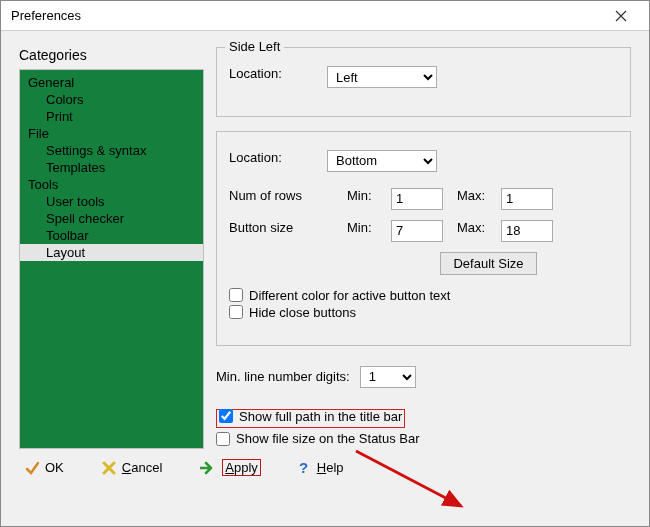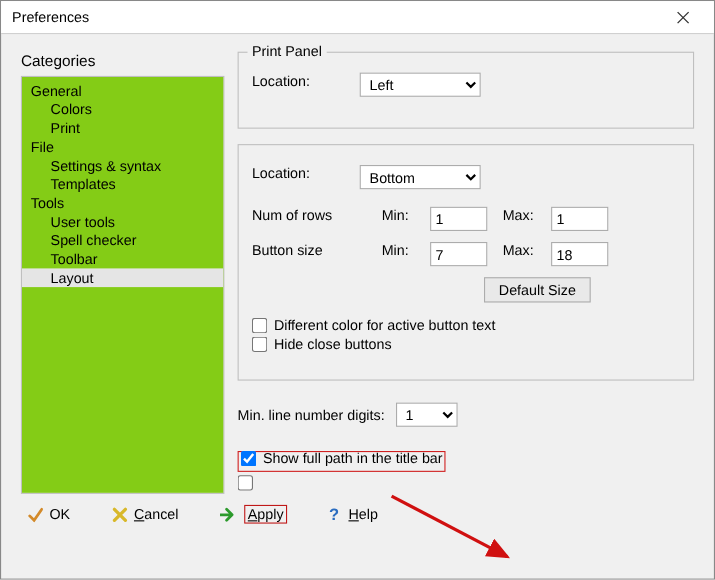--- a/index.html
+++ b/index.html
@@ -62,21 +62,21 @@
     left: 8px;
     background: #f0f0f0;
     padding: 0 4px;
     font-size: 13px;
   }
   .cat-wrap { position:relative; }
   .cat-title { font-size:14px; margin-bottom:6px; }
   .tree {
     list-style:none;
     margin:0; padding:4px 0;
-    background:#84cc16;
+    background:#15803d;
     height:100%;
     overflow:auto;
   }
   .tree li {
     padding: 1px 0 1px 20px;
     cursor: default;
     white-space:nowrap;
   }
   .tree li.top { padding-left: 8px; }
   .tree li.child { padding-left: 26px; }
@@ -168,21 +168,21 @@
             <li class="child">Spell checker</li>
             <li class="child">Toolbar</li>
             <li class="child selected">Layout</li>
           </ul>
         </div>
       </div>
 
       <div class="right">
 
         <div class="groupbox" style="height:70px;">
-          <span class="group-label">Print Panel</span>
+          <span class="group-label">Side Left</span>
           <div class="row" style="margin-top:8px;">
             <span class="label-col">Location:</span>
             <select>
               <option>Left</option>
             </select>
           </div>
         </div>
 
         <div class="groupbox" style="height:215px;">
           <div class="row" style="margin-top:8px;">
@@ -227,20 +227,21 @@
 
         <div style="margin-top:6px;">
           <span class="highlight">
             <span class="checkbox-row" style="display:inline-flex;">
               <input type="checkbox" checked="" style="">
               <span>Show full path in the title bar</span>
             </span>
           </span>
           <div class="checkbox-row" style="margin-top:4px;">
             <input type="checkbox" style="">
+            <span>Show file size on the Status Bar</span>
           </div>
         </div>
 
       </div>
     </div>
 
     <div class="buttons-bar">
       <div class="action-btn">
         <span class="icon">
           <svg width="14" height="14" viewBox="0 0 14 14">

